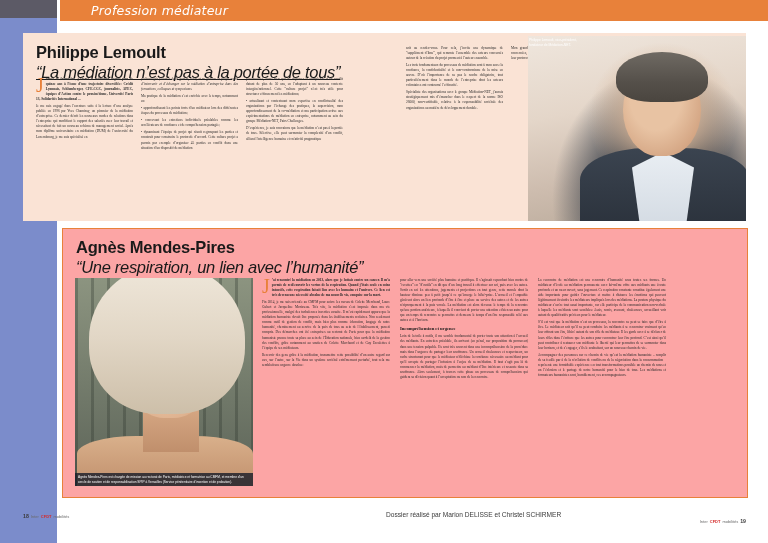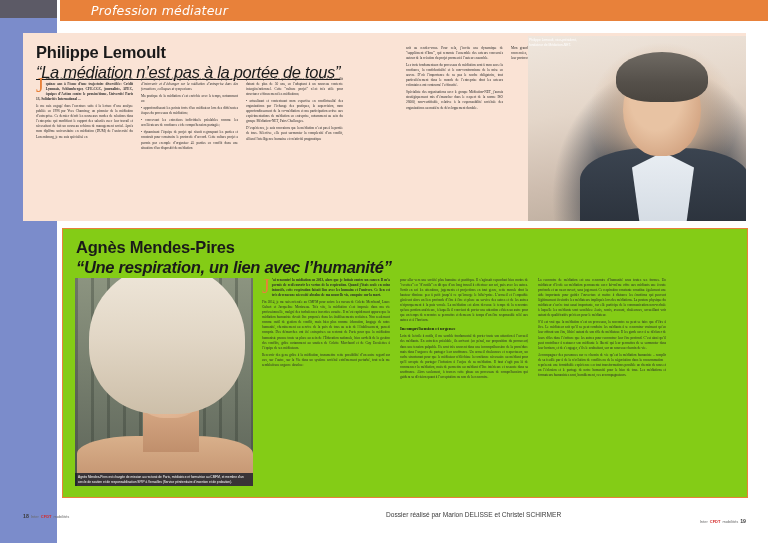--- a/index.html
+++ b/index.html
@@ -92,31 +92,31 @@
   }
   .cap1{
     position:absolute;left:1px;top:2px;width:50px;
     font-family:"Liberation Sans", sans-serif;
     font-size:3.3px;line-height:4.6px;color:#ffffff;
   }
 
   
   .art2{
     position:absolute;left:62px;top:228px;width:684px;height:268px;
-    background:#84cc16;border:1.2px solid #e8813a;
+    background:#fca5a5;border:1.2px solid #e8813a;
   }
   .art2-name{
     position:absolute;left:13px;top:9px;
     font-family:"Liberation Sans", sans-serif;
     font-weight:bold;font-size:16.5px;color:#1a1a1a;letter-spacing:-.2px;
   }
   .art2-quote{
     position:absolute;left:13px;top:29px;
     font-family:"Liberation Sans", sans-serif;
-    font-style:italic;font-size:16.5px;color:#1a1a1a;letter-spacing:-.3px;font-weight:bold;
+    font-style:italic;font-size:16.5px;color:#1a1a1a;letter-spacing:-.3px;
   }
 
   
   .photo2{
     position:absolute;left:75px;top:278px;width:178px;height:208px;
     overflow:hidden;background:#9a9a8c;
   }
   .ph2-img{
     position:absolute;inset:0;
     background:

